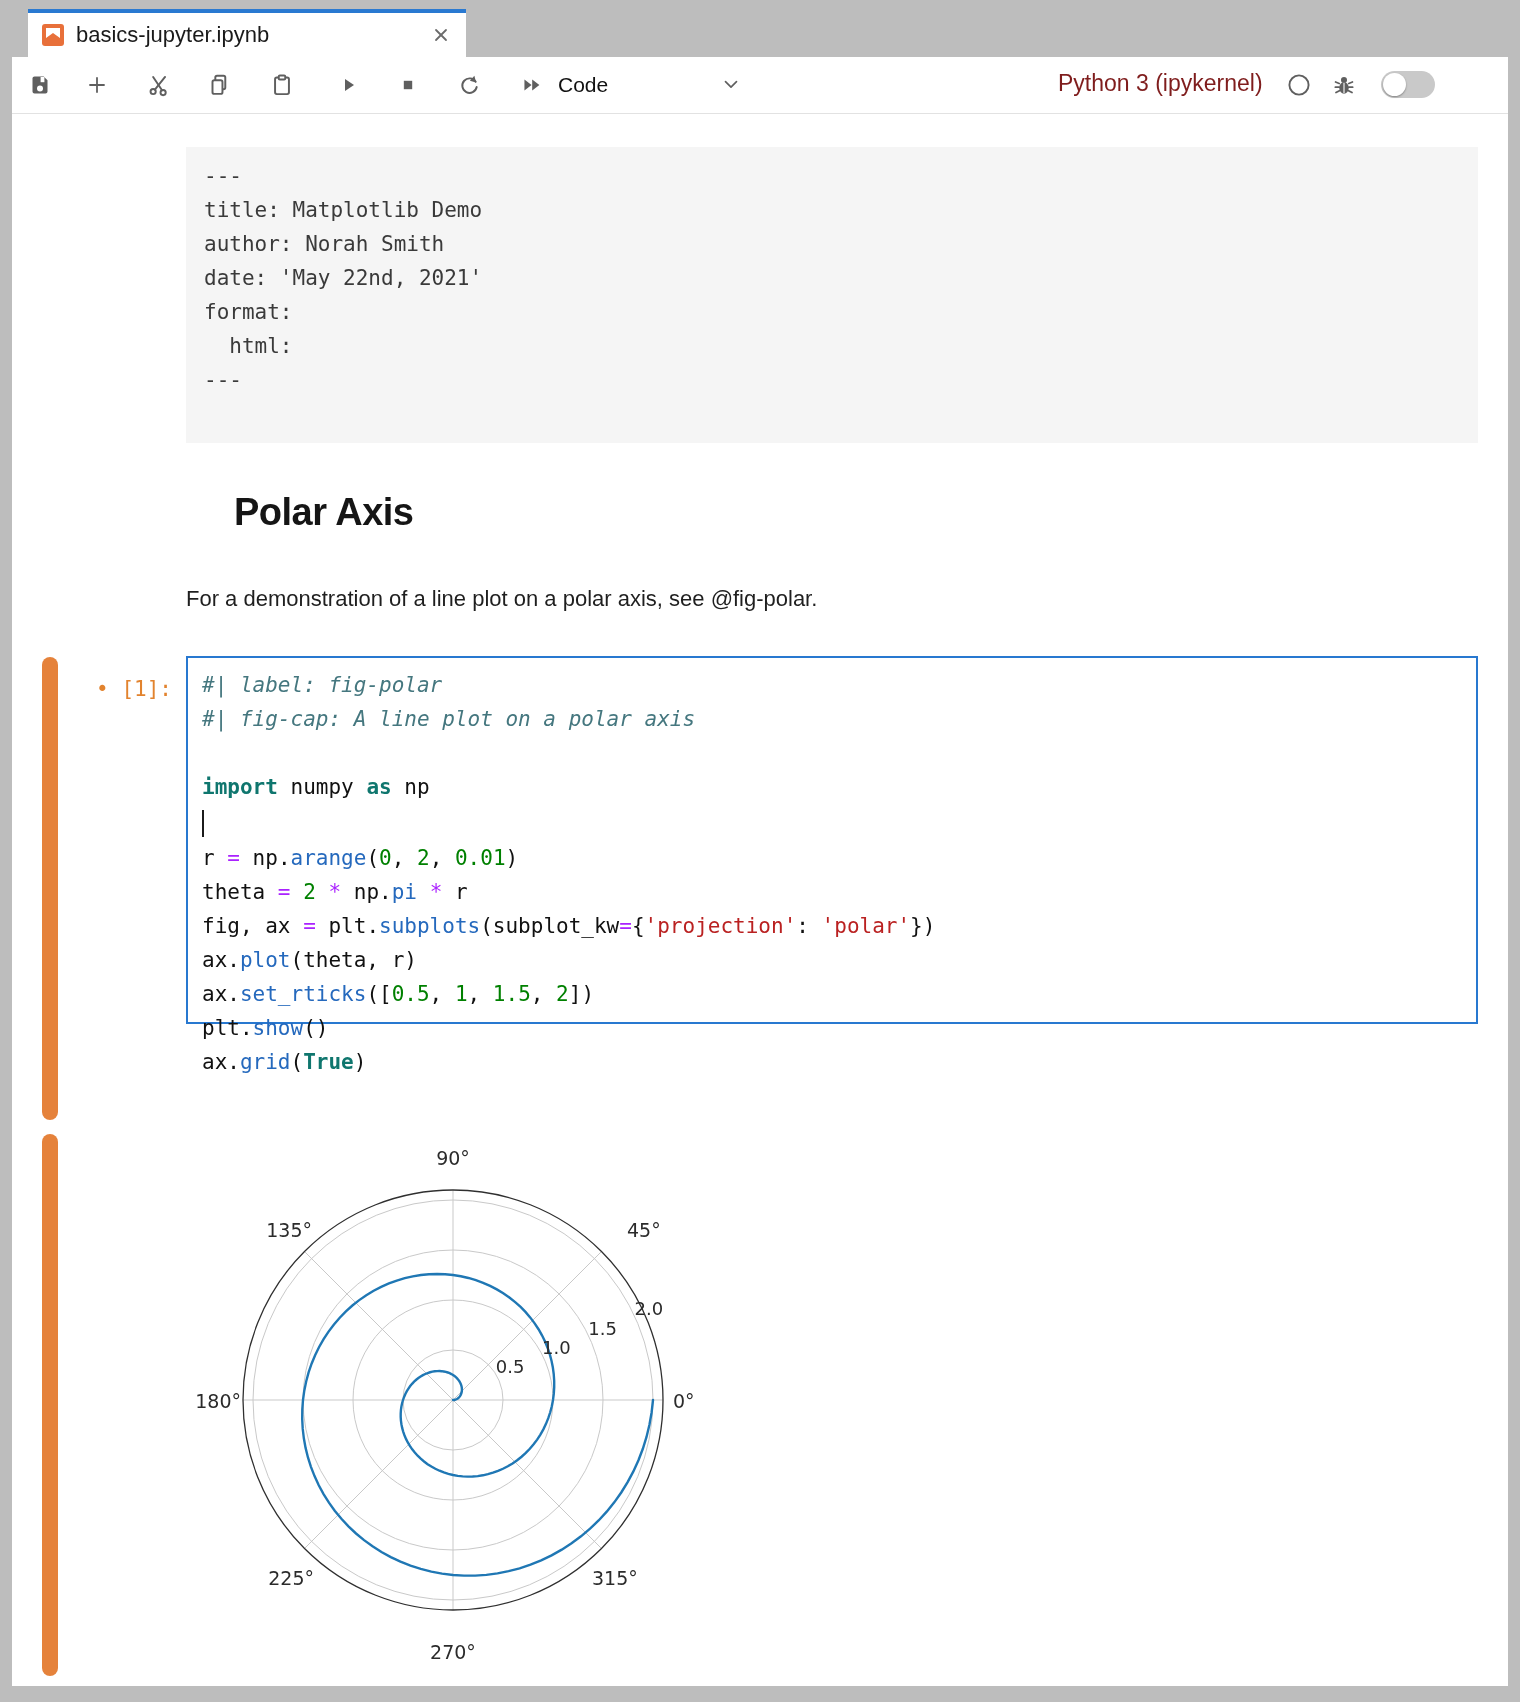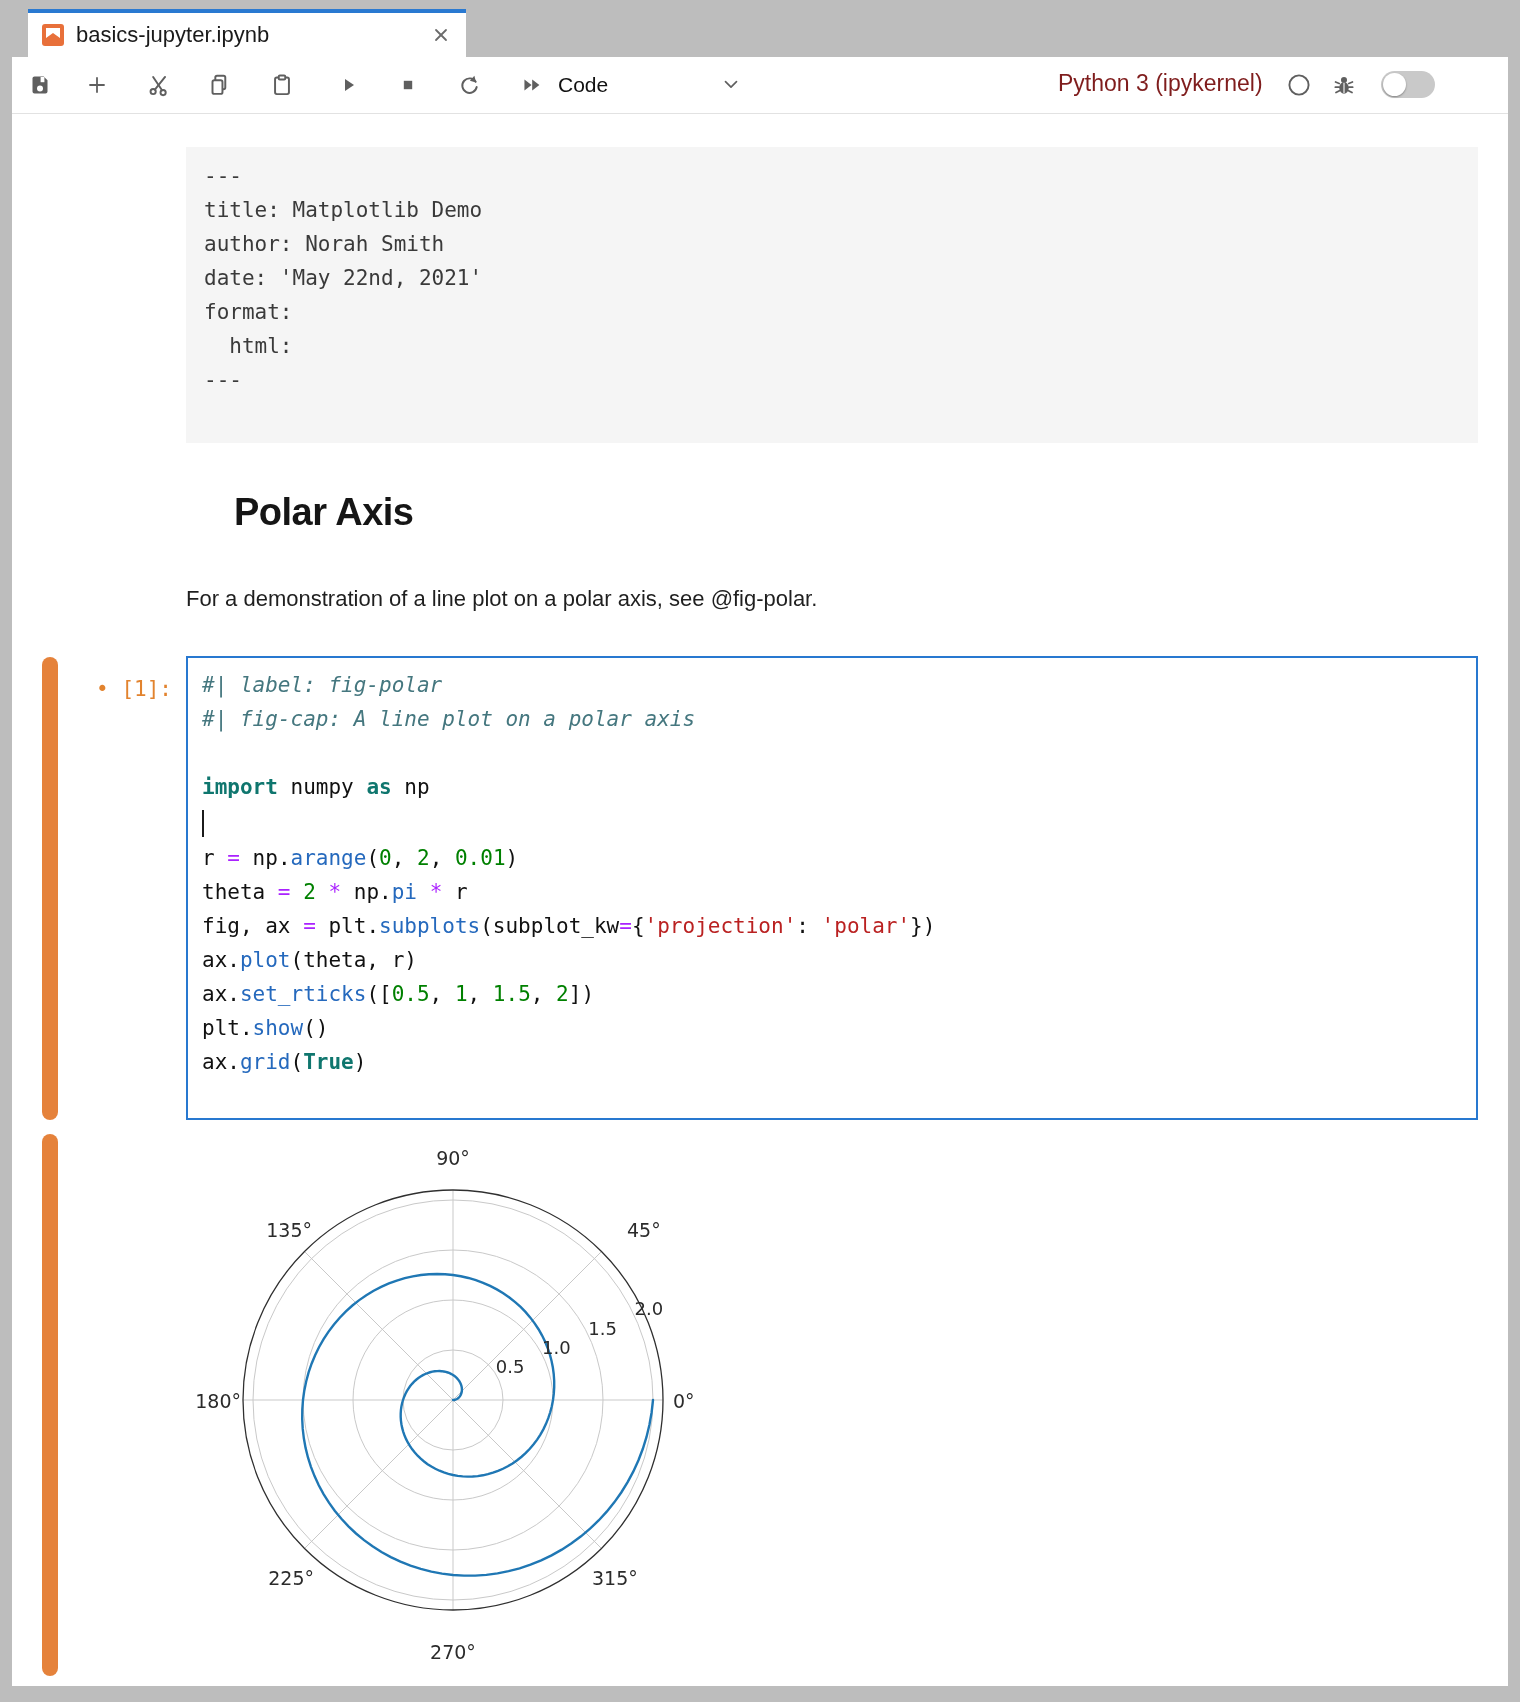--- a/index.html
+++ b/index.html
@@ -23,21 +23,21 @@
   .code-select .chev{position:absolute;left:162px;top:9px;}
   .kernel-name{position:absolute;left:1058px;top:70px;font-size:23px;color:#7f1d1d;white-space:nowrap;}
   .kstatus{position:absolute;left:1286px;top:72px;width:26px;height:26px;}
   .kbug{position:absolute;left:1331px;top:72px;width:26px;height:26px;}
   .ktoggle{position:absolute;left:1381px;top:71px;width:54px;height:27px;border-radius:14px;background:#c9c9c9;}
   .ktoggle .knob{position:absolute;left:2px;top:2px;width:23px;height:23px;border-radius:50%;background:#fff;box-shadow:0 1px 2px rgba(0,0,0,.35);}
   .yaml-cell{left:186px;top:147px;width:1292px;height:296px;background:#f5f5f5;box-sizing:border-box;padding:12px 18px;}
   .yl{white-space:pre;font-size:21px;line-height:34px;color:#3a3a3a;font-family:"DejaVu Sans Mono","Liberation Mono",monospace;}
   .md-h1{left:186px;top:488px;font-size:38px;line-height:48px;font-weight:700;color:#151515;letter-spacing:-0.5px;margin-left:48px;}
   .md-p{left:186px;top:584px;font-size:22px;line-height:30px;color:#1f1f1f;}
-  .code-cell{left:186px;top:656px;width:1292px;height:464px;border:2px solid #2878d0;background:#fff;box-sizing:border-box;}
+  .code-cell{left:186px;top:656px;width:1292px;height:368px;border:2px solid #2878d0;background:#fff;box-sizing:border-box;}
   .code-lines{padding:10px 0 10px 14px;}
   .cl{white-space:pre;font-size:21px;line-height:34px;color:#111;font-family:"DejaVu Sans Mono","Liberation Mono",monospace;}
   .tk-kw{color:#0f766e;font-weight:bold;}
   .tk-fn{color:#2569bd;}
   .tk-num{color:#008000;}
   .tk-str{color:#ba2121;}
   .tk-op{color:#aa22ff;}
   .tk-cm{color:#45777f;font-style:italic;}
   .tk-tx{color:#111;}
   .tk-cursor{display:inline-block;width:0;border-left:2px solid #1b1b1b;height:27px;transform:translateY(6px);}

